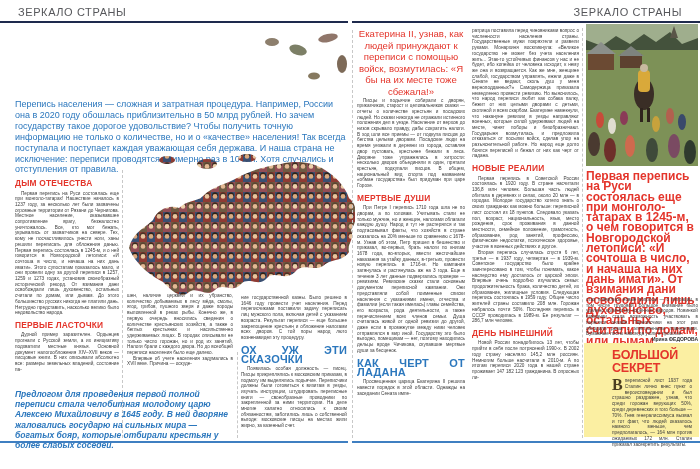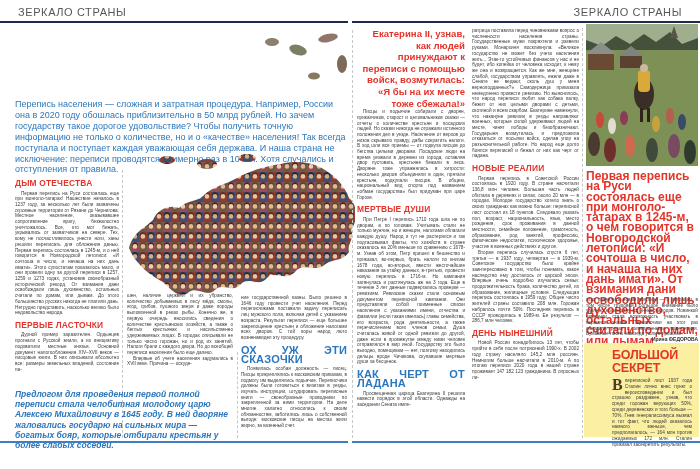--- a/index.html
+++ b/index.html
@@ -10,21 +10,21 @@
   .hrule{height:2px;background:#1e2a4d;}
   
   .title{color:#e4352b;font-weight:700;font-size:35px;line-height:33px;letter-spacing:-1px;white-space:nowrap;}
   .intro{color:#2b77bd;font-size:9px;line-height:10.9px;font-weight:400;text-align:left;}
   
   .col{font-size:4.7px;line-height:5.7px;color:#3b3b3b;text-align:justify;}
   .col p{margin:0;}
   .col p.ind{text-indent:6px;}
   .sec-red{color:#e4352b;font-weight:700;font-size:8.4px;line-height:9px;margin:5px 0 2.5px;letter-spacing:.2px;}
   .sec-blue{color:#2b77bd;font-weight:700;font-size:11px;line-height:9px;margin:5px 0 2.5px;letter-spacing:.2px;}
-  .quote-red{color:#e4352b;font-weight:700;font-size:9.6px;line-height:11.6px;text-align:right;margin:0 0 6px;}
+  .quote-red{color:#e4352b;font-weight:400;font-size:9.6px;line-height:11.6px;text-align:center;margin:0 0 6px;}
   .callout{color:#2b77bd;font-weight:700;font-size:8.5px;line-height:10.2px;text-align:left;font-style:italic;}
   .caption-red{color:#e4352b;font-weight:700;font-size:12px;line-height:10.3px;text-align:left;}
   .author{font-weight:700;font-size:5px;text-align:right;margin-top:3px;color:#333;}
   .colrule{width:0;border-left:1px dashed #c8c8c8;}
   
   .secret{background:#fbefa2;padding:6px 7px;box-sizing:border-box;}
   .secret h3{margin:0 0 4px;color:#e4352b;font-size:12.5px;line-height:12.5px;font-weight:700;letter-spacing:-.2px;}
   .secret .body{font-size:4.7px;line-height:5.8px;color:#3b3b3b;text-align:justify;}
   .dropcap{float:left;font-family:"Liberation Serif",serif;font-size:16px;line-height:13px;font-weight:700;color:#4a3d20;margin:0 2px 0 0;}
   

